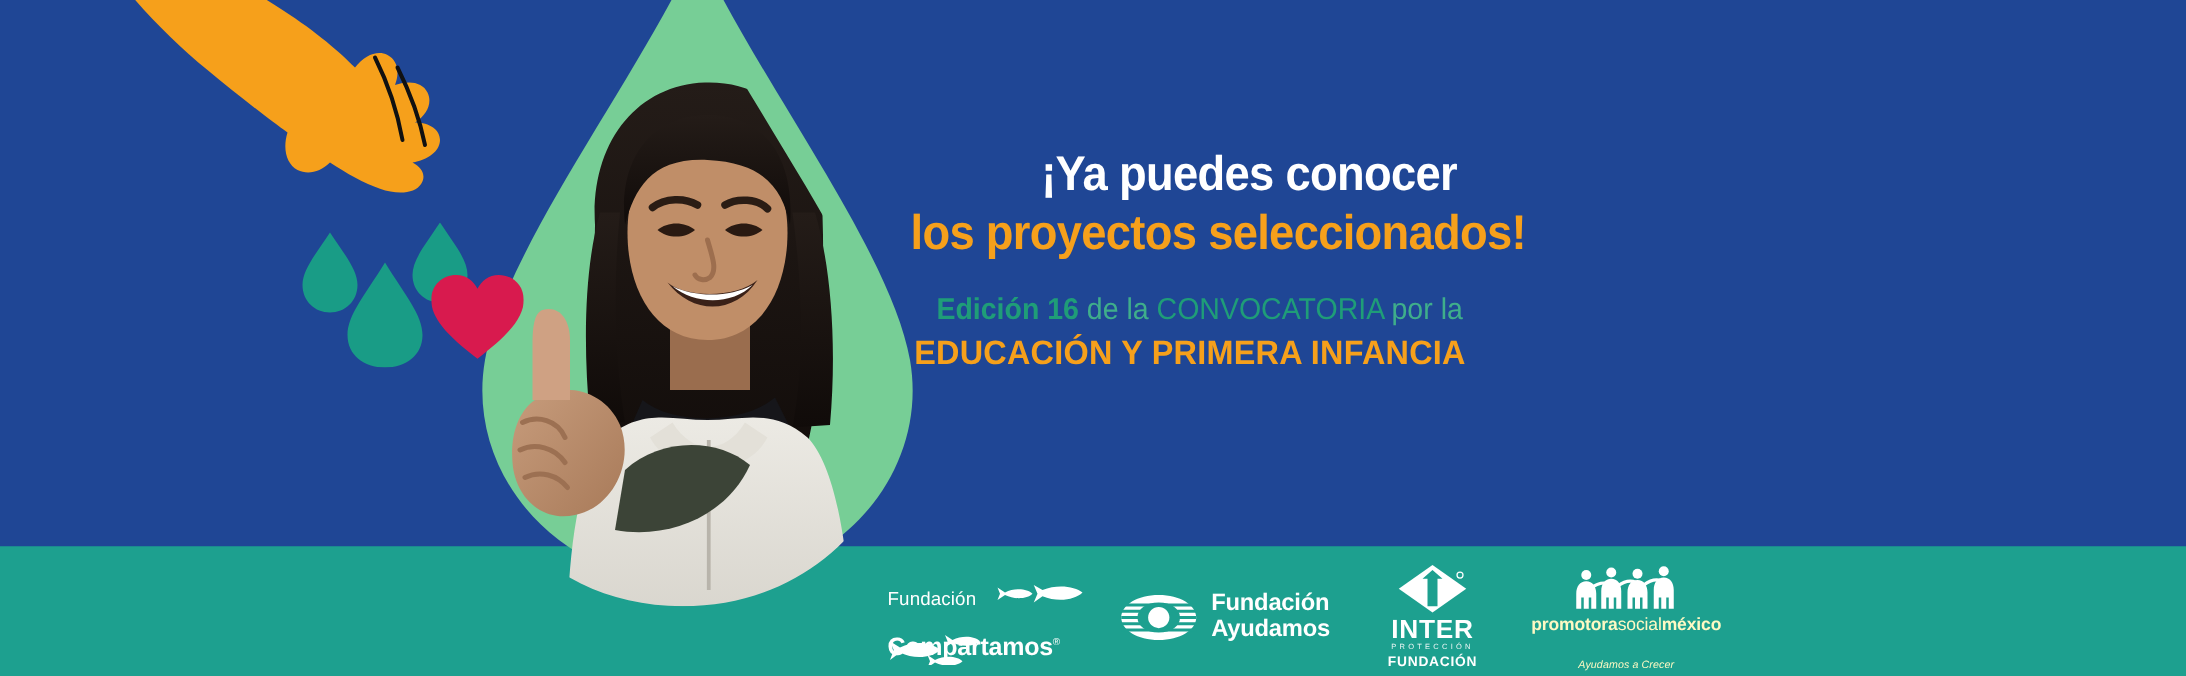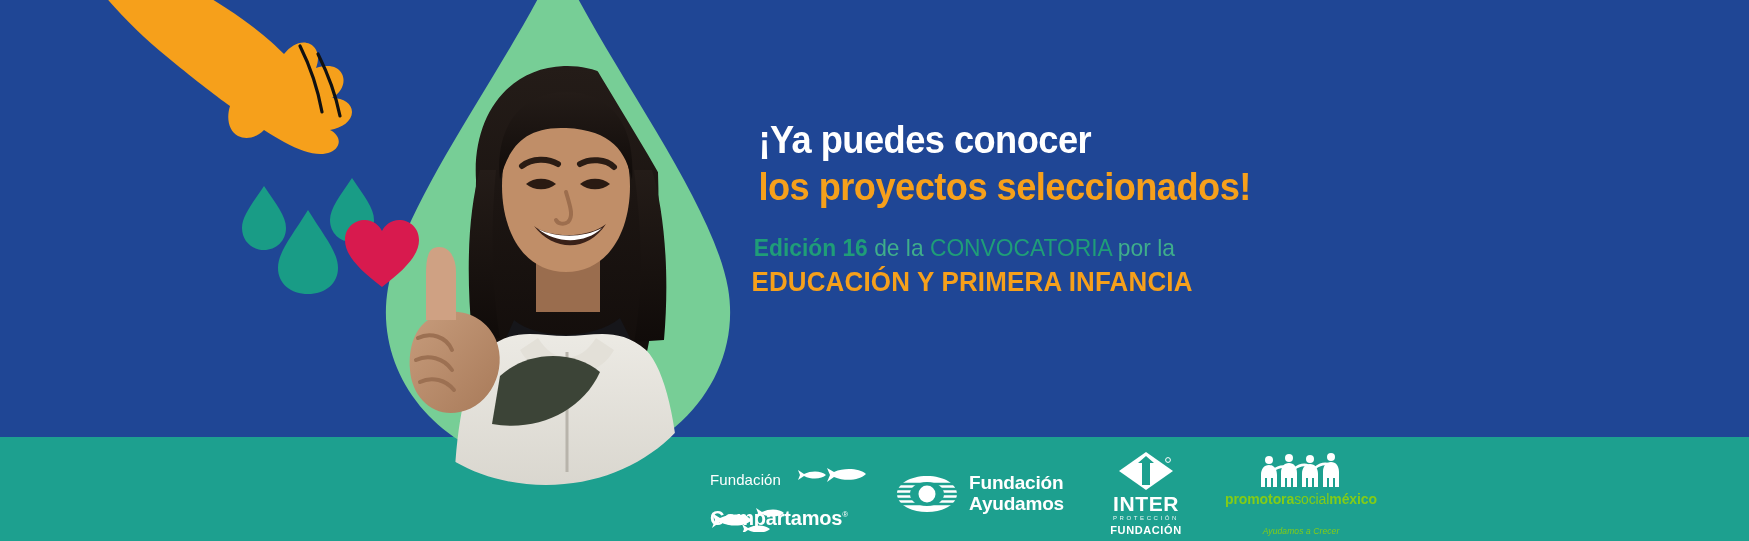--- a/index.html
+++ b/index.html
@@ -62,23 +62,23 @@
   .photo{
     position:absolute;
     left:368px; top:20px;
     width:360px; height:486px;
   }
   .photo svg{display:block;width:100%;height:100%;}
 
   
   .copy{
     position:absolute;
-    left:742px; top:120px;
+    left:712px; top:120px;
     width:470px;
-    text-align:left;
+    text-align:right;
   }
   .headline-1{
     color:#FFFFFF;
     font-size:39px;
     font-weight:bold;
     letter-spacing:-0.6px;
     line-height:1.02;
     white-space:nowrap;
     transform:scaleX(0.93);
     transform-origin:center;
@@ -158,21 +158,21 @@
   .logo-inter{ width:112px; }
   .li-wrap{ text-align:center; color:#fff; }
   .li-mark{ width:56px; height:40px; margin:0 auto 2px; }
   .li-mark svg{display:block;width:100%;height:100%;}
   .li-l1{ font-size:21px; font-weight:bold; letter-spacing:0.6px; line-height:1;}
   .li-l2{ font-size:6px; letter-spacing:2.6px; line-height:1.5; opacity:.92;}
   .li-l3{ font-size:11px; font-weight:bold; letter-spacing:0.6px; line-height:1.2; margin-top:1px;}
 
   
   .logo-promotora{ width:168px; }
-  .lp-wrap{ text-align:center; color:#84cc16; }
+  .lp-wrap{ text-align:center; color:#fef9c3; }
   .lp-mark{ width:86px; height:36px; margin:0 auto 4px; }
   .lp-mark svg{display:block;width:100%;height:100%;}
   .lp-l1{ font-size:14px; line-height:1; letter-spacing:-0.1px;}
   .lp-l1 b{ font-weight:bold; }
   .lp-l1 span.thin{ font-weight:normal; }
   .lp-l2{ font-size:8.5px; font-style:italic; margin-top:20px; letter-spacing:0.1px;}
 </style>
 </head>
 <body>
 

